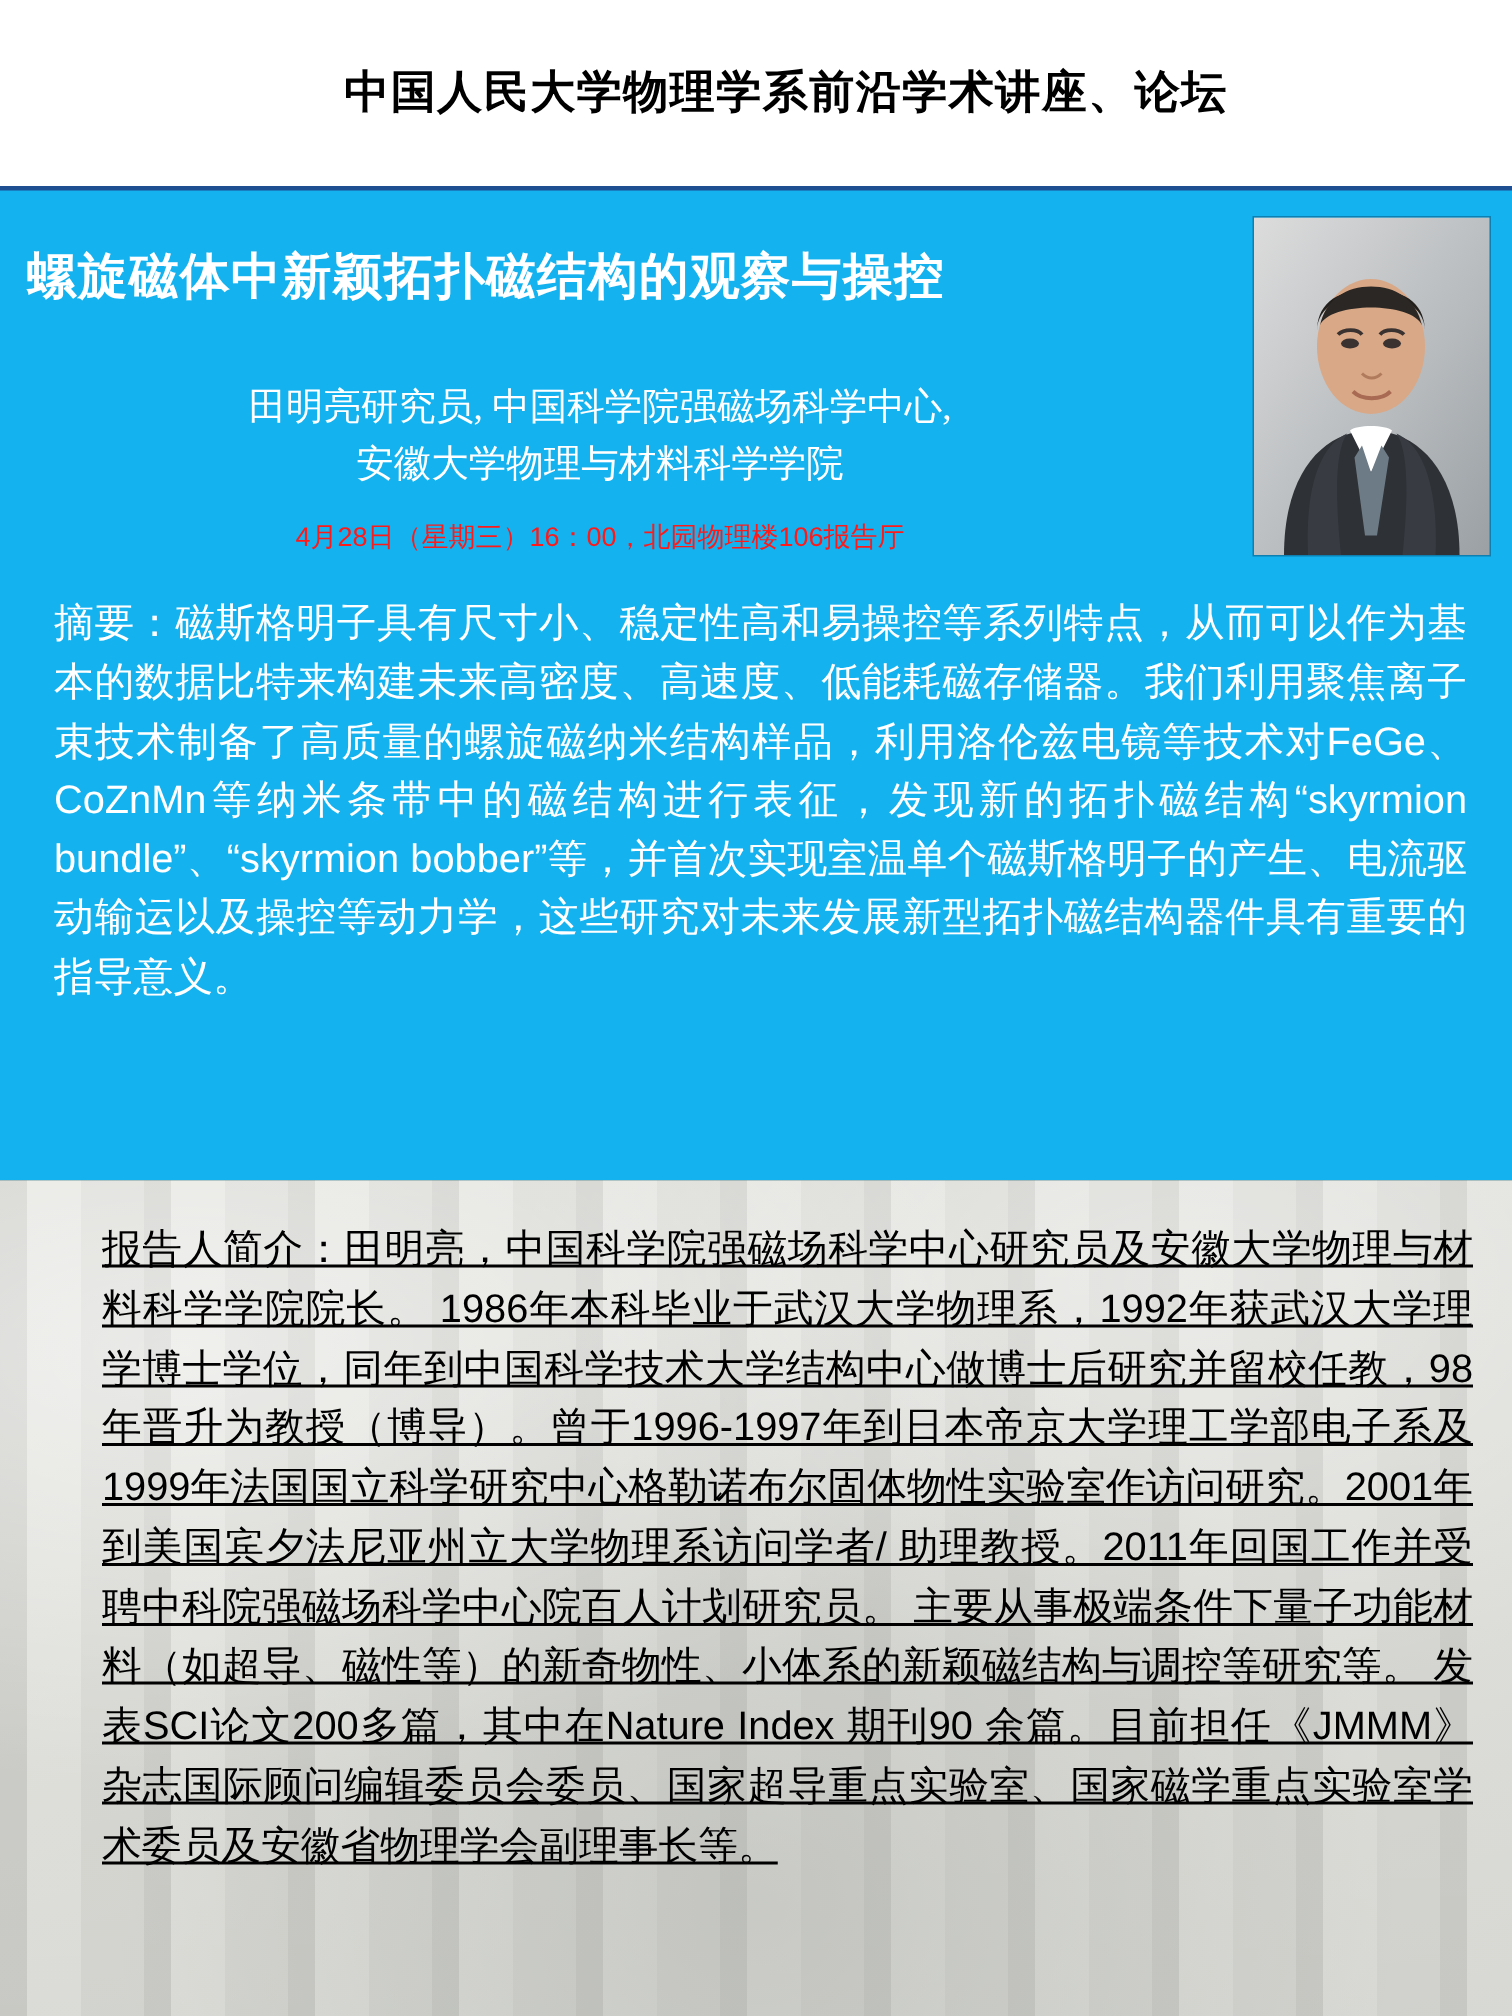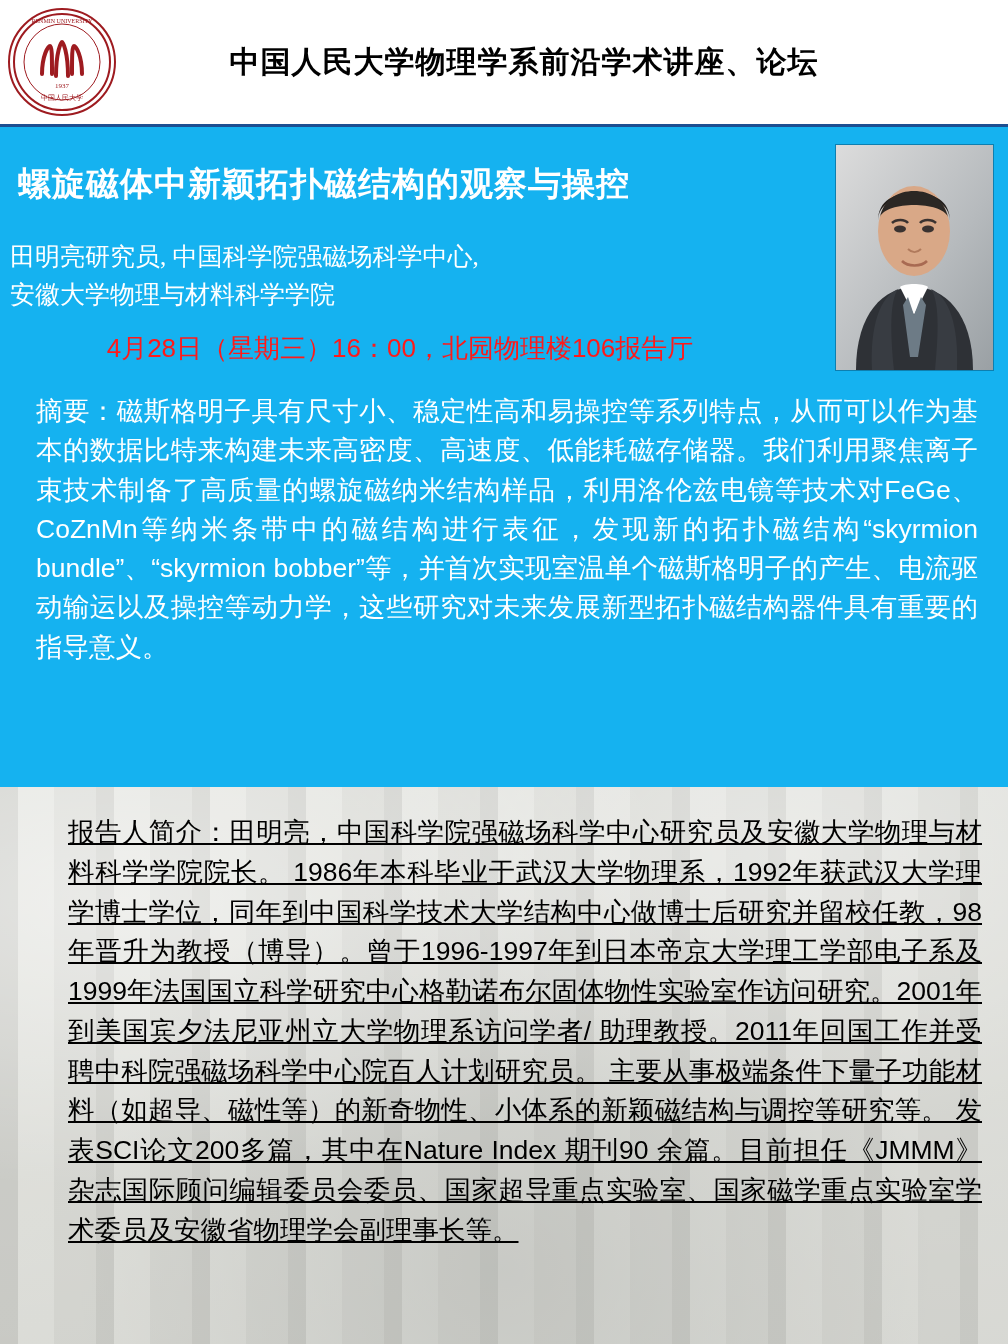--- a/index.html
+++ b/index.html
@@ -79,35 +79,35 @@
     font-family: "Liberation Sans", sans-serif;
     font-weight: bold;
     font-size: 33px;
     letter-spacing: 1px;
     padding: 36px 0 0 18px;
     width: 790px;
     line-height: 1.25;
   }
   .speaker-block {
     width: 790px;
-    text-align: left;
+    text-align: center;
     color: #ffffff;
     font-family: "Liberation Serif", serif;
     font-size: 25px;
     line-height: 1.5;
-    margin-top: 34px;
+    margin-top: 49px;
     padding-left: 10px;
     box-sizing: border-box;
   }
   .talk-time {
     width: 790px;
     text-align: center;
     color: #ff1a1a;
     font-family: "Liberation Sans", sans-serif;
-    font-size: 26px;
+    font-size: 18px;
     font-weight: normal;
     margin-top: 18px;
     padding-left: 10px;
     box-sizing: border-box;
   }
   .portrait {
     position: absolute;
     right: 14px;
     top: 17px;
     width: 157px;
@@ -169,30 +169,20 @@
     text-align: justify;
     text-decoration: underline;
   }
 </style>
 </head>
 <body>
 
 <div class="poster">
 
   <div class="header">
-    <div class="logo">
-      <svg width="100" height="100" viewBox="0 0 100 100">
-        <circle cx="50" cy="50" r="48" fill="#ffffff" stroke="#9e1b20" stroke-width="2"></circle>
-        <circle cx="50" cy="50" r="38" fill="#ffffff" stroke="#9e1b20" stroke-width="1"></circle>
-        <path d="M30 62 C30 44 36 34 38 34 C40 34 40 44 40 62 M44 64 C44 40 49 30 50 30 C51 30 56 40 56 64 M60 62 C60 44 60 34 62 34 C64 34 70 44 70 62" fill="none" stroke="#9e1b20" stroke-width="4" stroke-linecap="round"></path>
-        <text x="50" y="76" text-anchor="middle" font-size="7" fill="#9e1b20" font-family="Liberation Serif, serif">1937</text>
-        <text x="50" y="88" text-anchor="middle" font-size="7" fill="#9e1b20" font-family="Liberation Serif, serif">中国人民大学</text>
-        <text x="50" y="11" text-anchor="middle" font-size="6" fill="#9e1b20" font-family="Liberation Serif, serif">RENMIN UNIVERSITY</text>
-      </svg>
-    </div>
     <div class="header-text">
       <div class="header-cn">中国人民大学物理学系前沿学术讲座、论坛</div>
     </div>
   </div>
 
   <div class="blue-band">
 
     <div class="portrait">
       <svg width="157" height="225" viewBox="0 0 157 225">
         <defs>

